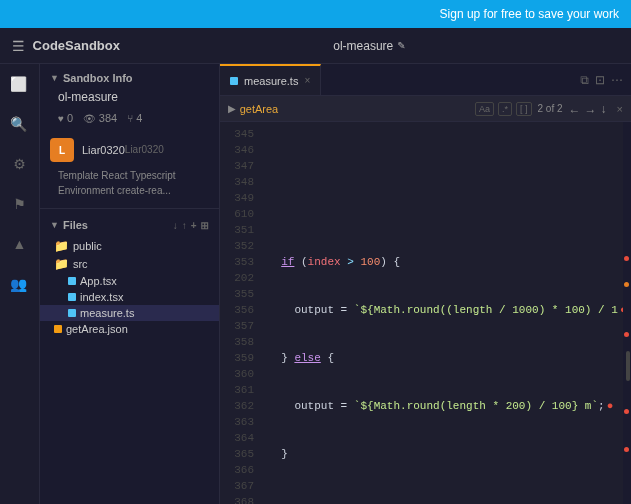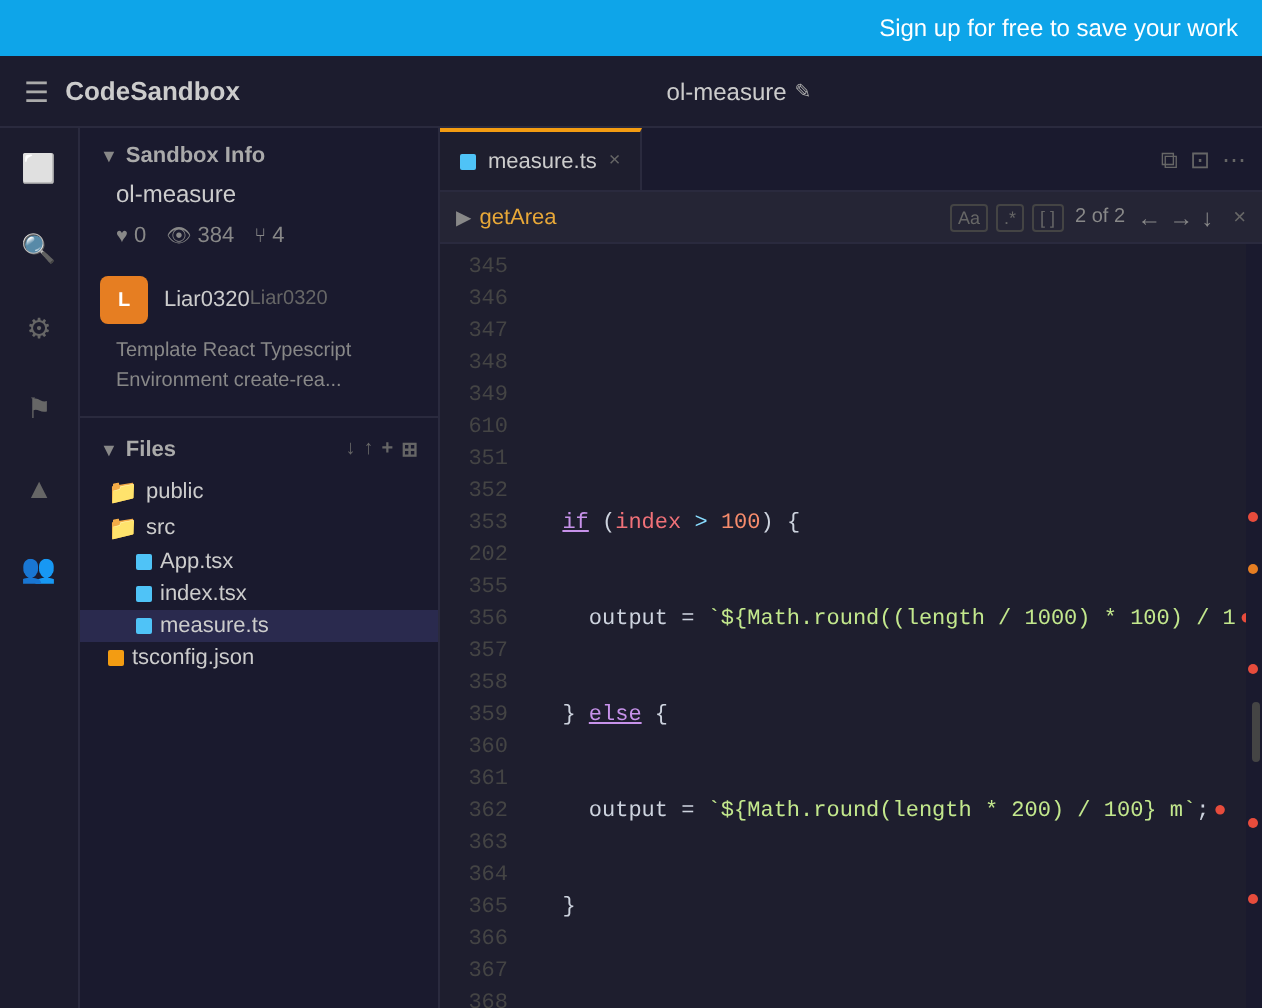--- a/index.html
+++ b/index.html
@@ -352,21 +352,21 @@
         <div class="file-item">
           <span class="file-dot tsx"></span>
           <span>index.tsx</span>
         </div>
         <div class="file-item active">
           <span class="file-dot ts"></span>
           <span>measure.ts</span>
         </div>
         <div class="file-item" style="padding-left:14px">
           <span class="file-dot json2"></span>
-          <span>tsconfig.json</span>
+          <span>getArea.json</span>
         </div>
       </div>
     </div>
 
     <div class="editor-area">
 
       <div class="tab-bar">
         <div class="tab active">
           <span class="tab-file-icon ts"></span>
           <span>measure.ts</span>

